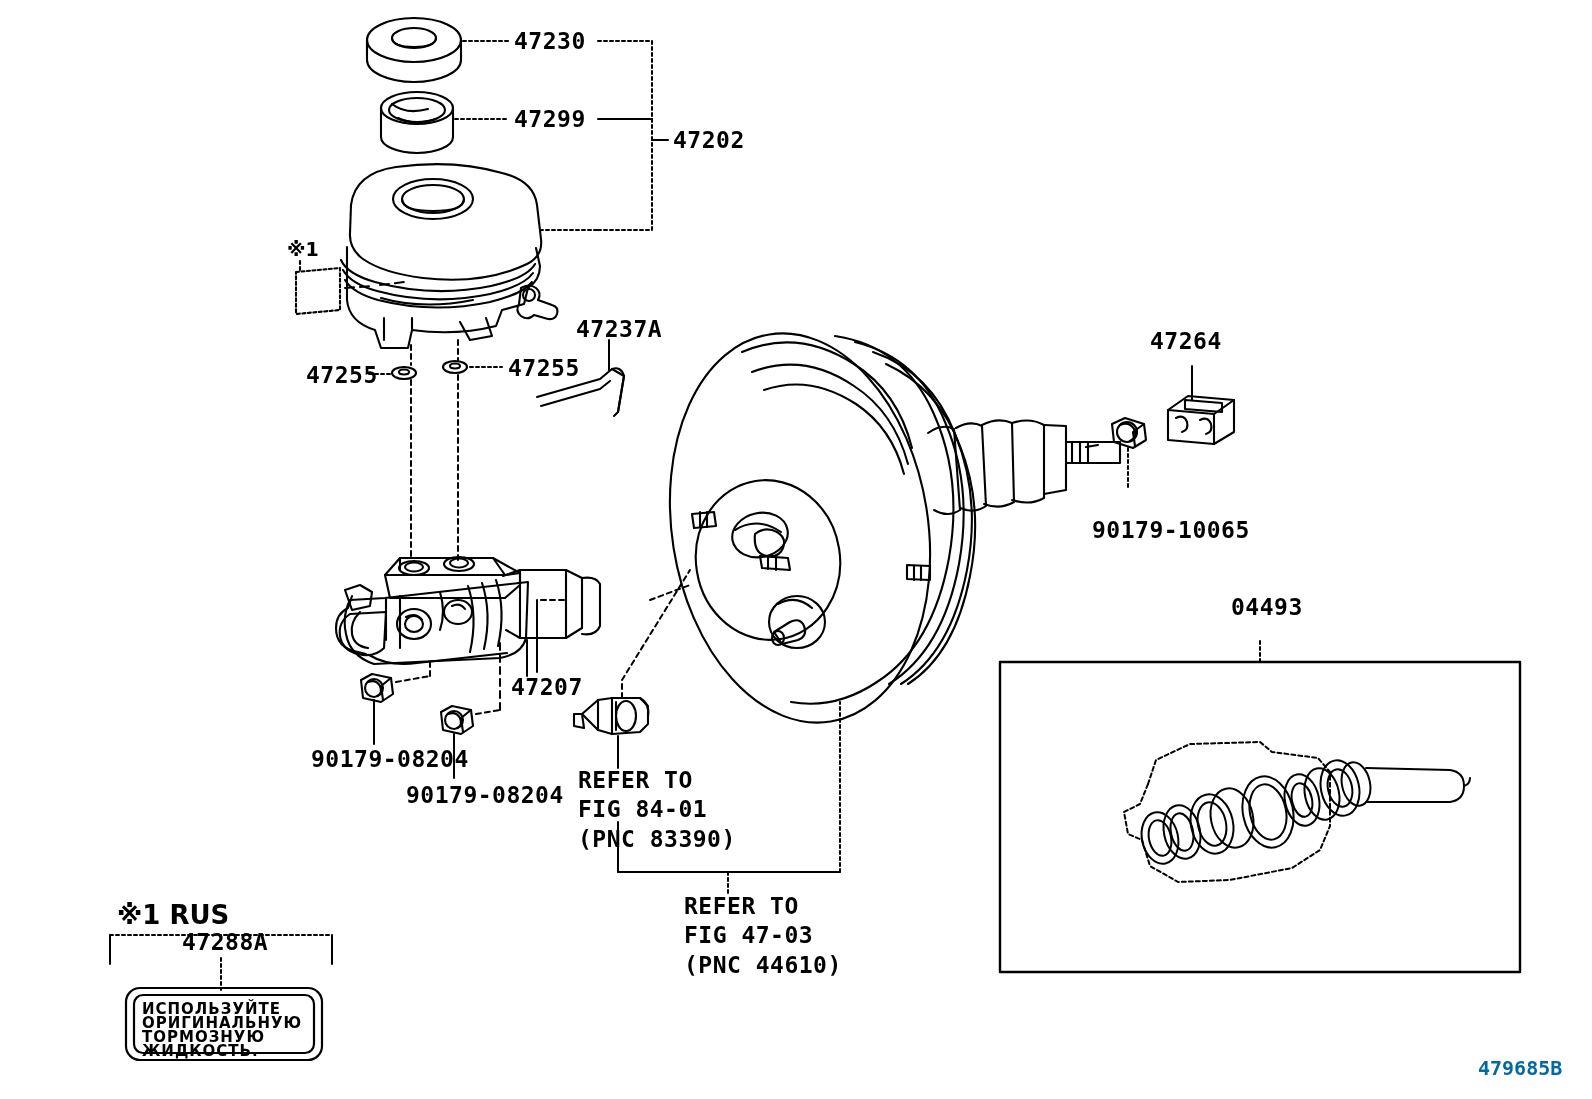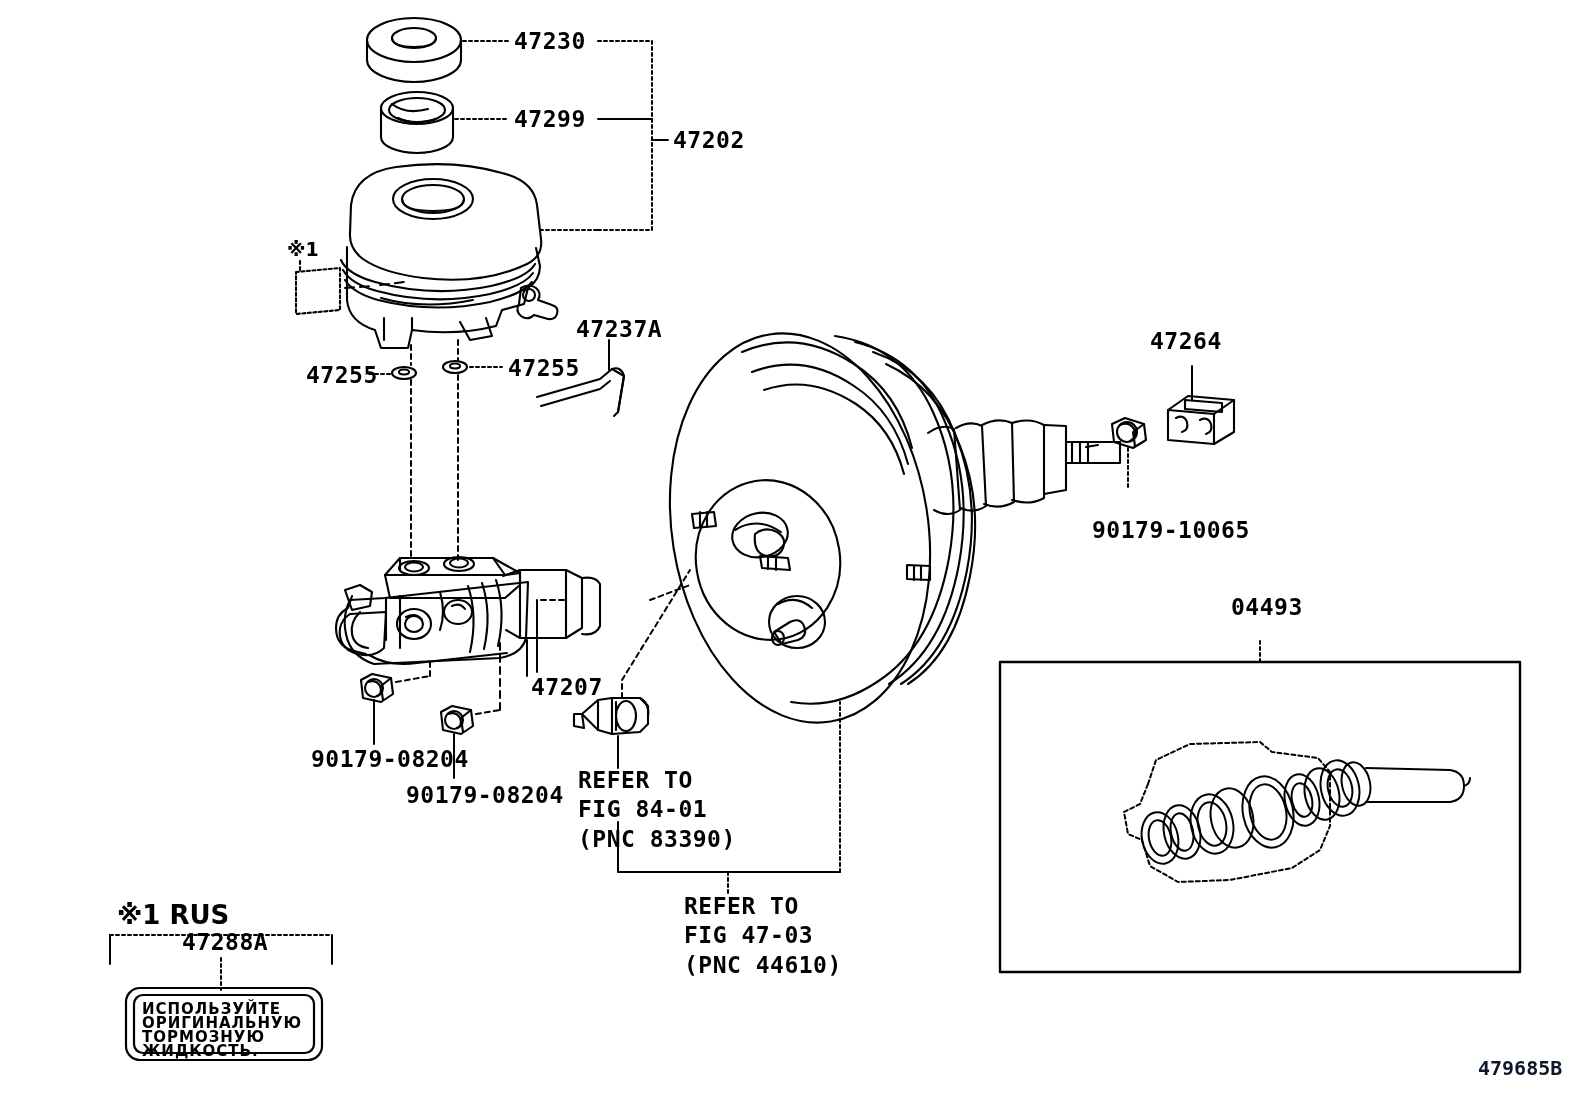--- a/index.html
+++ b/index.html
@@ -6,21 +6,21 @@
   body{width:1592px;height:1099px;position:relative;overflow:hidden;
        font-family:"Liberation Sans", sans-serif;color:#000;}
   #stage{position:absolute;inset:0;width:1592px;height:1099px;}
   svg#diagram{position:absolute;left:0;top:0;width:1592px;height:1099px;}
   .lbl{position:absolute;font-family:"DejaVu Sans Mono","Liberation Mono",monospace;
        font-weight:bold;font-size:23px;letter-spacing:0.5px;white-space:pre;color:#000;}
   .lbl.ml{line-height:1.28;}
   .rus{position:absolute;font-family:"DejaVu Sans","Liberation Sans",sans-serif;
        font-weight:bold;font-size:15px;line-height:1.22;letter-spacing:1px;white-space:pre;color:#000;}
   .figcode{position:absolute;font-family:"DejaVu Sans Mono","Liberation Mono",monospace;
-       font-weight:bold;font-size:20px;color:#0f172a;}
+       font-weight:bold;font-size:20px;color:#0369a1;}
   .note{position:absolute;font-family:"DejaVu Sans","Liberation Sans",sans-serif;
        font-weight:bold;font-size:26px;color:#000;white-space:pre;}
   .mark{position:absolute;font-family:"DejaVu Sans","Liberation Sans",sans-serif;
        font-weight:bold;font-size:19px;color:#000;white-space:pre;}
 </style>
 </head>
 <body>
 
 <div id="stage">
 
@@ -305,21 +305,21 @@
 <div class="lbl" style="left:673px;top:127px;">47202</div>
 
 <div class="mark" style="left:287px;top:238px;">※1</div>
 
 <div class="lbl" style="left:306px;top:362px;">47255</div>
 
 <div class="lbl" style="left:508px;top:355px;">47255</div>
 
 <div class="lbl" style="left:576px;top:316px;">47237A</div>
 
-<div class="lbl" style="left:511px;top:674px;margin-left:20px;">47207</div>
+<div class="lbl" style="left:511px;top:674px;">47207</div>
 
 <div class="lbl" style="left:311px;top:746px;">90179-08204</div>
 
 <div class="lbl" style="left:406px;top:782px;">90179-08204</div>
 
 <div class="lbl" style="left:1150px;top:328px;">47264</div>
 
 <div class="lbl" style="left:1076px;top:517px;margin-left:16px;">90179-10065</div>
 
 <div class="lbl" style="left:1231px;top:594px;">04493</div>

